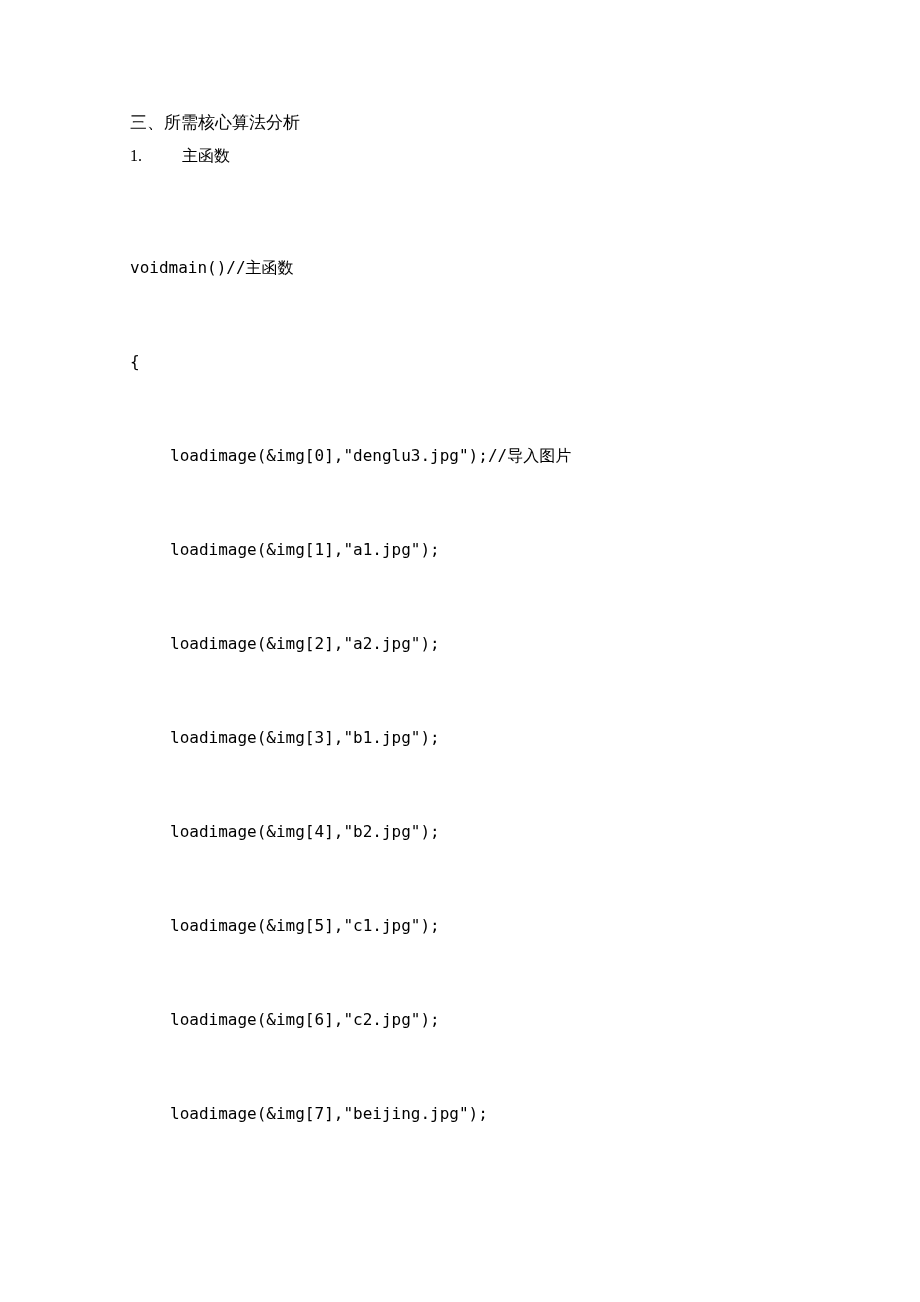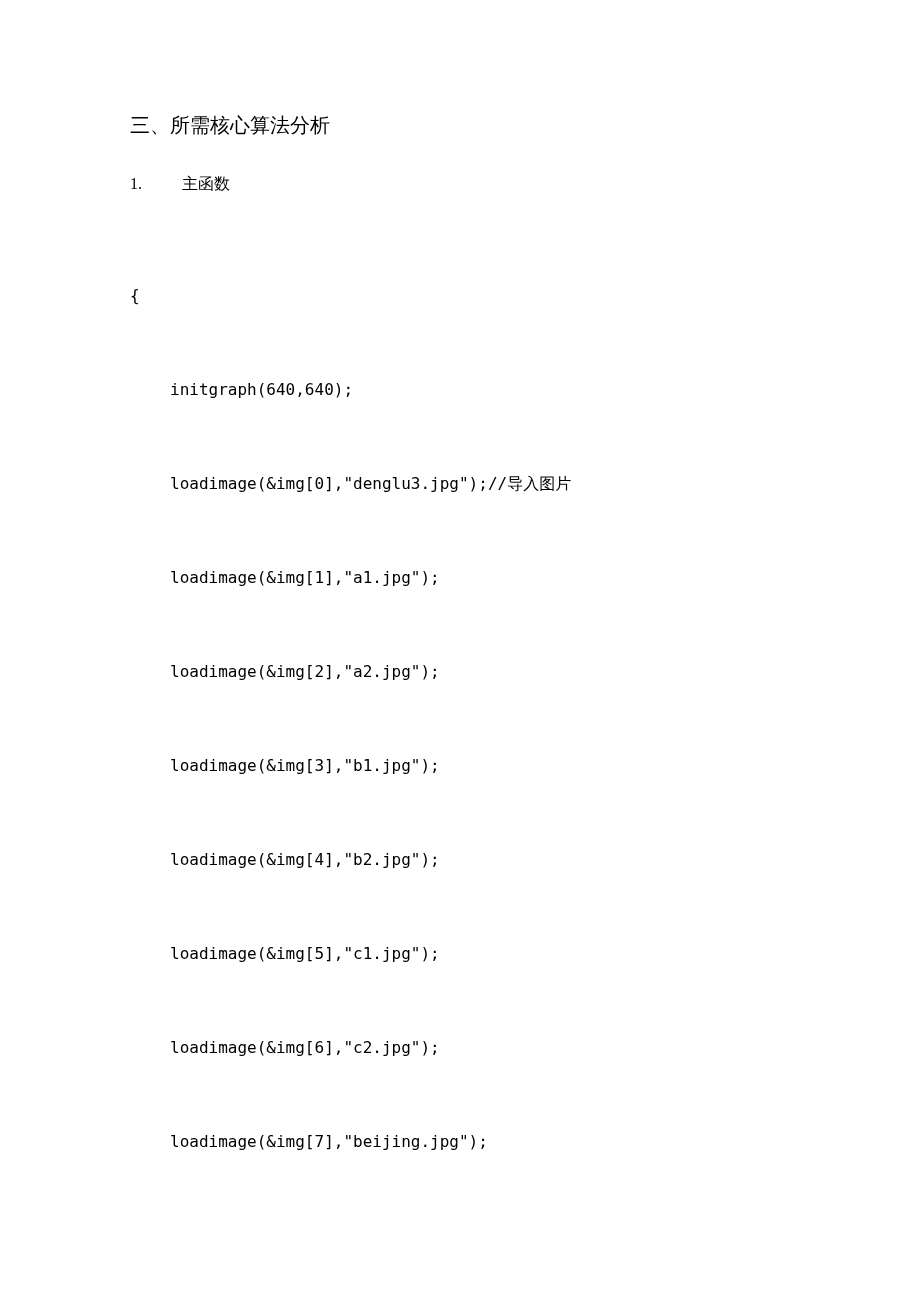--- a/index.html
+++ b/index.html
@@ -11,22 +11,22 @@
       width: 920px;
       height: 1302px;
       background: #ffffff;
       font-family: "SimSun", "宋体", serif;
       font-size: 16px;
       color: #000000;
       padding: 110px 130px 50px 130px;
       line-height: 1.5;
     }
     .heading {
-      font-size: 20px;
-      margin-bottom: 32px;
+      font-size: 17px;
+      margin-bottom: 8px;
     }
     .list-item {
       margin-bottom: 40px;
       padding-left: 0px;
     }
     .list-num {
       display: inline-block;
       width: 48px;
     }
     .code-block {
@@ -48,22 +48,22 @@
 <body>
 
 <div class="heading">三、所需核心算法分析</div>
 
 <div class="list-item">
   <span class="list-num">1.</span>
   <span>主函数</span>
 </div>
 
 <div class="code-block">
+  <div class="code-line">voidmain()//主函数</div>
   <div class="code-line">{</div>
-  <div class="code-line indent-1">initgraph(640,640);</div>
   <div class="code-line indent-1">loadimage(&amp;img[0],"denglu3.jpg");//导入图片</div>
   <div class="code-line indent-1">loadimage(&amp;img[1],"a1.jpg");</div>
   <div class="code-line indent-1">loadimage(&amp;img[2],"a2.jpg");</div>
   <div class="code-line indent-1">loadimage(&amp;img[3],"b1.jpg");</div>
   <div class="code-line indent-1">loadimage(&amp;img[4],"b2.jpg");</div>
   <div class="code-line indent-1">loadimage(&amp;img[5],"c1.jpg");</div>
   <div class="code-line indent-1">loadimage(&amp;img[6],"c2.jpg");</div>
   <div class="code-line indent-1">loadimage(&amp;img[7],"beijing.jpg");</div>
   <div class="spacer"></div>
   

